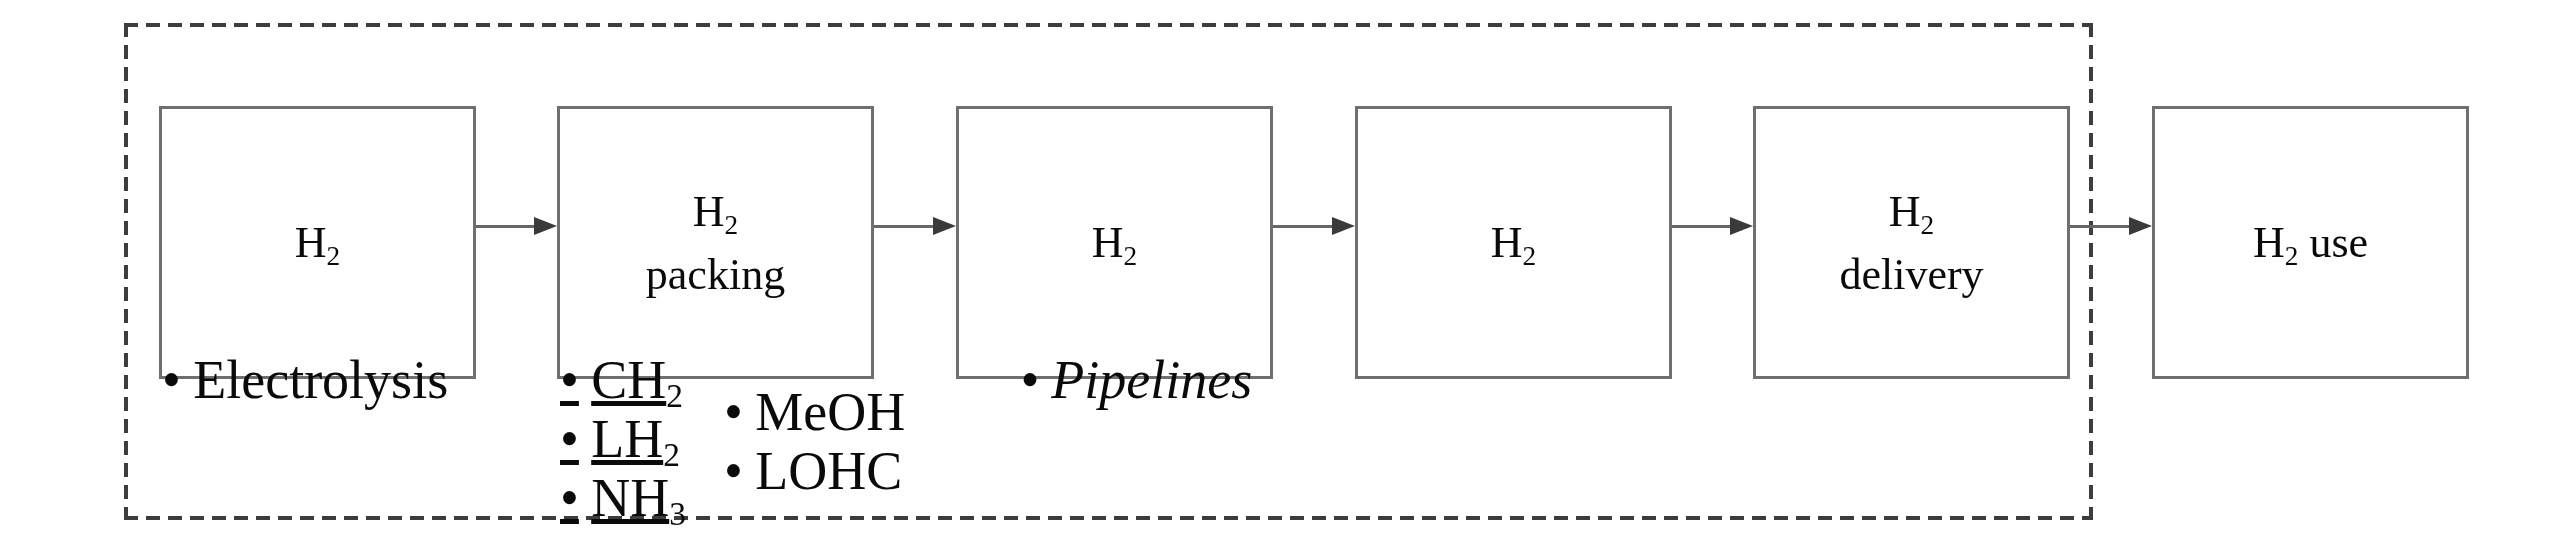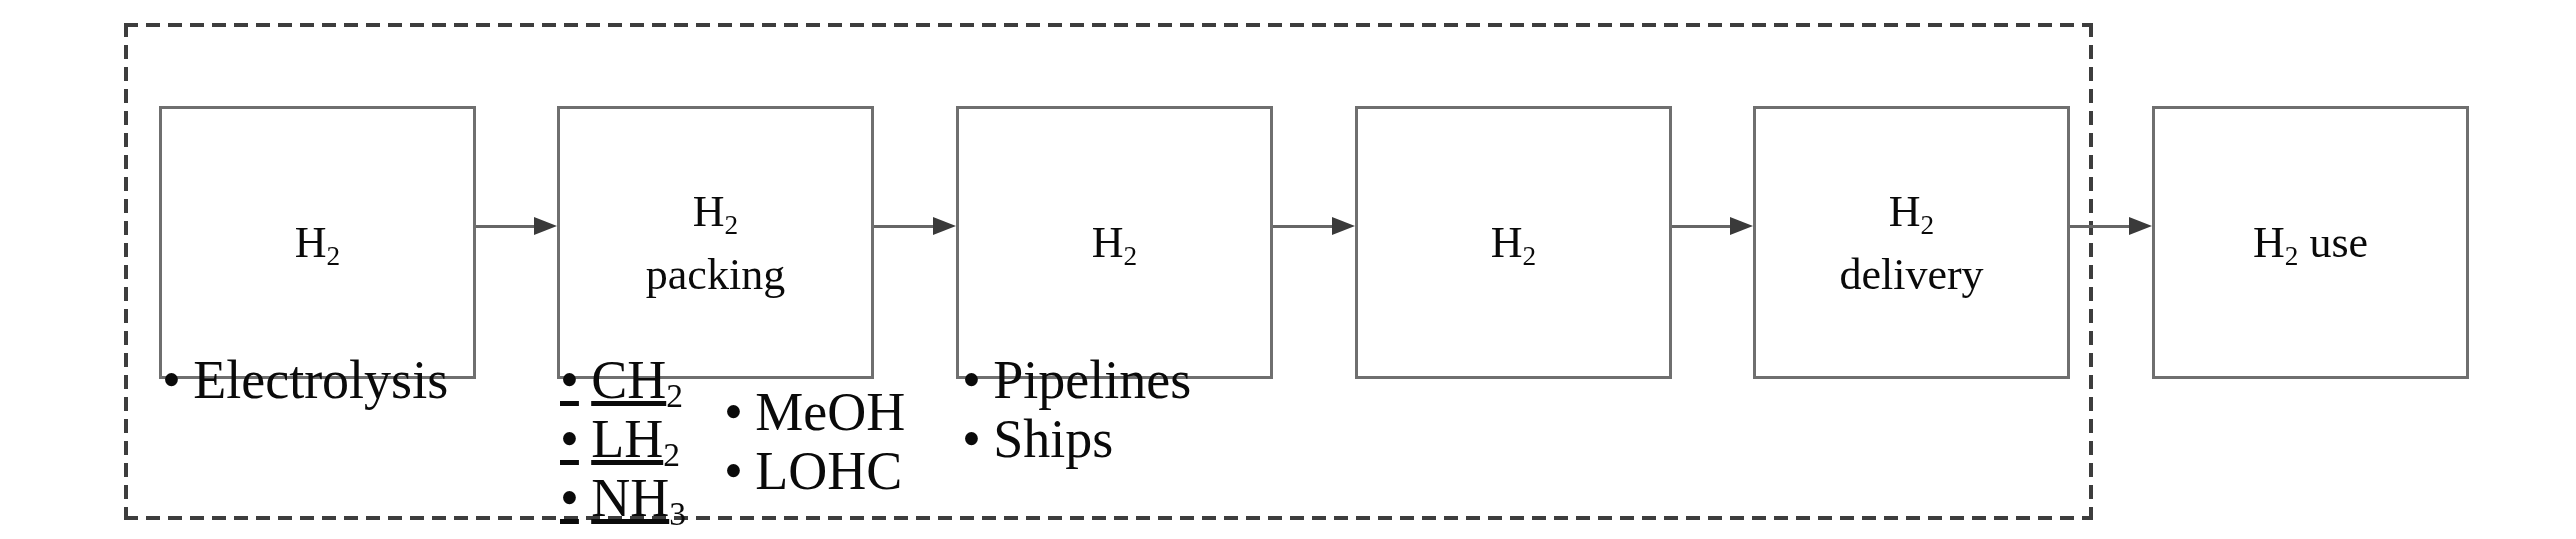--- a/index.html
+++ b/index.html
@@ -59,21 +59,21 @@
   }
 
   
   .blist{
     position:absolute;top:351px;
     font-size:54px;line-height:59px;white-space:nowrap;
   }
   .l-production{left:162px;}
   .l-packing1{left:560px;text-decoration:underline;}
   .l-packing2{left:724px;margin-top:32px;}
-  .l-transport{left:962px;}
+  .l-transport{left:1020px;font-style:italic;}
   .bullet-item .marker{margin-right:12.3px;}
 </style>
 </head>
 <body>
 
 <div class="canvas">
 
   <div class="boundary"></div>
 
   <div class="pbox bx0">
@@ -134,17 +134,16 @@
     <div class="bullet-item"><span class="marker">•</span><span>NH</span><sub class="chem">3</sub></div>
   </div>
 
   <div class="blist l-packing2">
     <div class="bullet-item"><span class="marker">•</span><span>MeOH</span><sub class="chem"></sub></div>
     <div class="bullet-item"><span class="marker">•</span><span>LOHC</span><sub class="chem"></sub></div>
   </div>
 
   <div class="blist l-transport">
     <div class="bullet-item"><span class="marker">•</span><span>Pipelines</span><sub class="chem"></sub></div>
-    <div class="bullet-item"><span class="marker">•</span><span>Ships</span><sub class="chem"></sub></div>
   </div>
 
 </div>
 
 
 </body></html>

